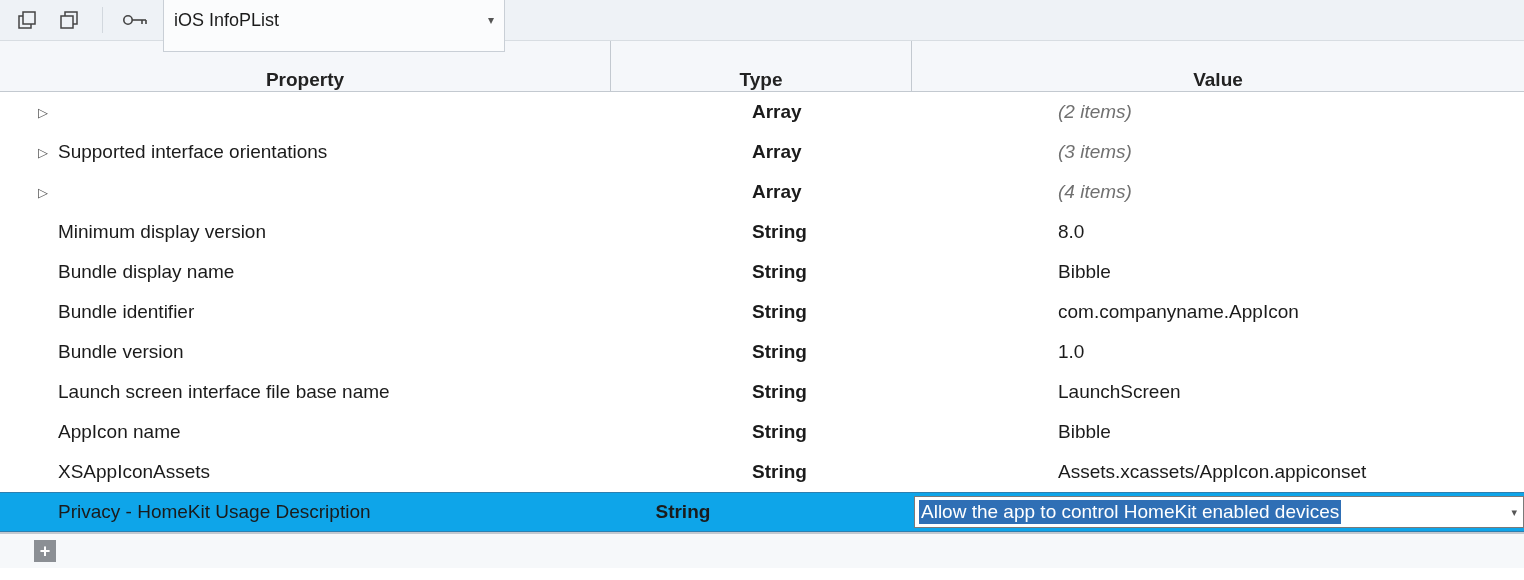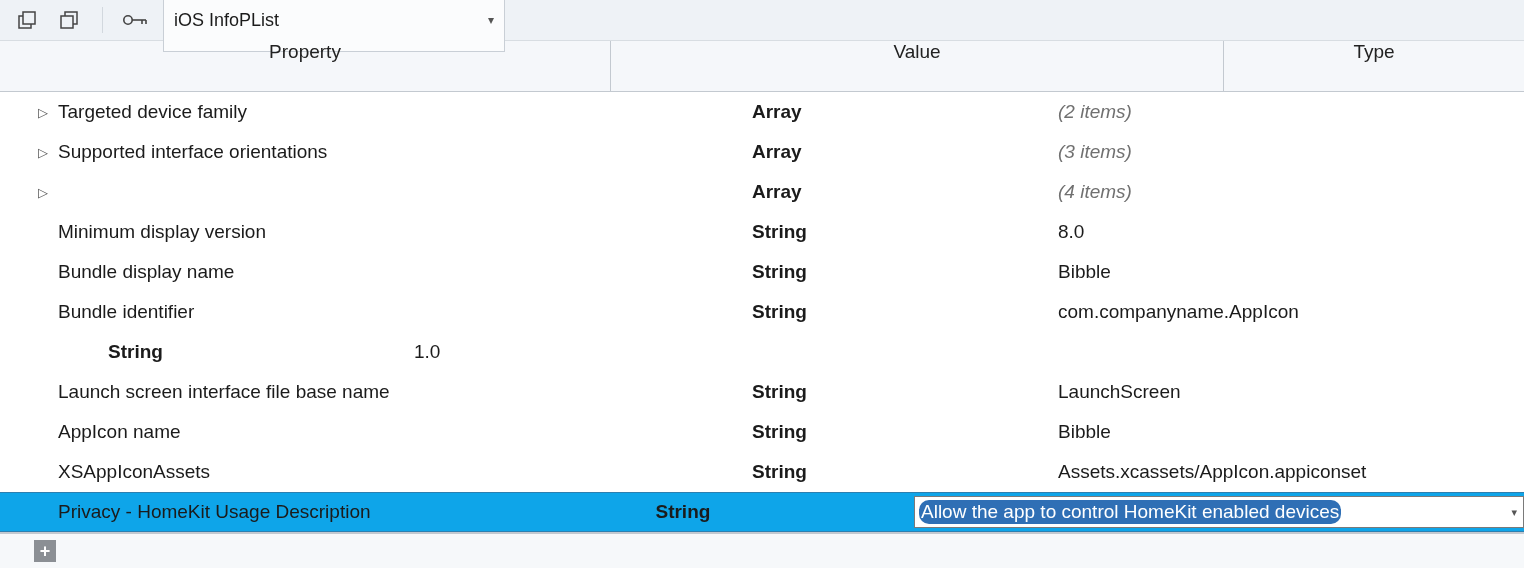--- a/index.html
+++ b/index.html
@@ -61,24 +61,25 @@
     border-bottom: 1px solid #c3c9d0;
     font-size: 19px;
     color: #222;
   }
   .col-property { width: 610px; }
   .col-type     { width: 300px; }
   .col-value    { flex: 1; }
 
   .header-cell {
     display: flex;
-    align-items: flex-start;
+    align-items: flex-end;
     justify-content: center;
     height: 100%;
     border-right: 1px solid #c3c9d0;
+    font-weight: bold;
   }
   .header-cell:last-child { border-right: none; }
 
   .rows {
     display: flex;
     flex-direction: column;
   }
   .row {
     display: flex;
     align-items: center;
@@ -131,21 +132,20 @@
     width: 598px;
     background: #ffffff;
     border: 1px solid #7a7a7a;
     padding: 0 6px 0 4px;
     font-size: 19px;
   }
   .value-editor .txt {
     background: #2f6fb5;
     color: #ffffff;
     padding: 1px 2px;
-    border-radius: 10px;
   }
   .value-editor .chev {
     font-size: 11px;
     color: #555;
   }
 
   .footer {
     height: 34px;
     background: #f6f8fa;
     border-top: 2px solid #c3c9d0;
@@ -196,33 +196,32 @@
   <div class="tb-dropdown">
     <span>iOS InfoPList</span>
     <span class="chev">▾</span>
   </div>
 </div>
 
 <div class="header-row">
   <div class="header-cell col-property">
     <span>Property</span>
   </div>
+  <div class="header-cell col-type">
+    <span>Type</span>
+  </div>
   <div class="header-cell col-value">
     <span>Value</span>
   </div>
-  <div class="header-cell col-type">
-    <span>Type</span>
-  </div>
 </div>
 
 <div class="rows" id="rows">
     <div class="row">
       <div class="cell prop-cell">
         <span class="arrow">▷</span>
-        <span>Targeted device family</span>
       </div>
       <div class="cell type-cell">
         <span>Array</span>
       </div>
       <div class="cell value-cell">
         <span class="italic-gray">(2 items)</span>
       </div>
     </div>
     <div class="row">
       <div class="cell prop-cell">
@@ -277,20 +276,24 @@
         <span>Bundle identifier</span>
       </div>
       <div class="cell type-cell">
         <span>String</span>
       </div>
       <div class="cell value-cell">
         <span>com.companyname.AppIcon</span>
       </div>
     </div>
     <div class="row">
+      <div class="cell prop-cell">
+        <span class="arrow empty">▷</span>
+        <span>Bundle version</span>
+      </div>
       <div class="cell type-cell">
         <span>String</span>
       </div>
       <div class="cell value-cell">
         <span>1.0</span>
       </div>
     </div>
     <div class="row">
       <div class="cell prop-cell">
         <span class="arrow empty">▷</span>

